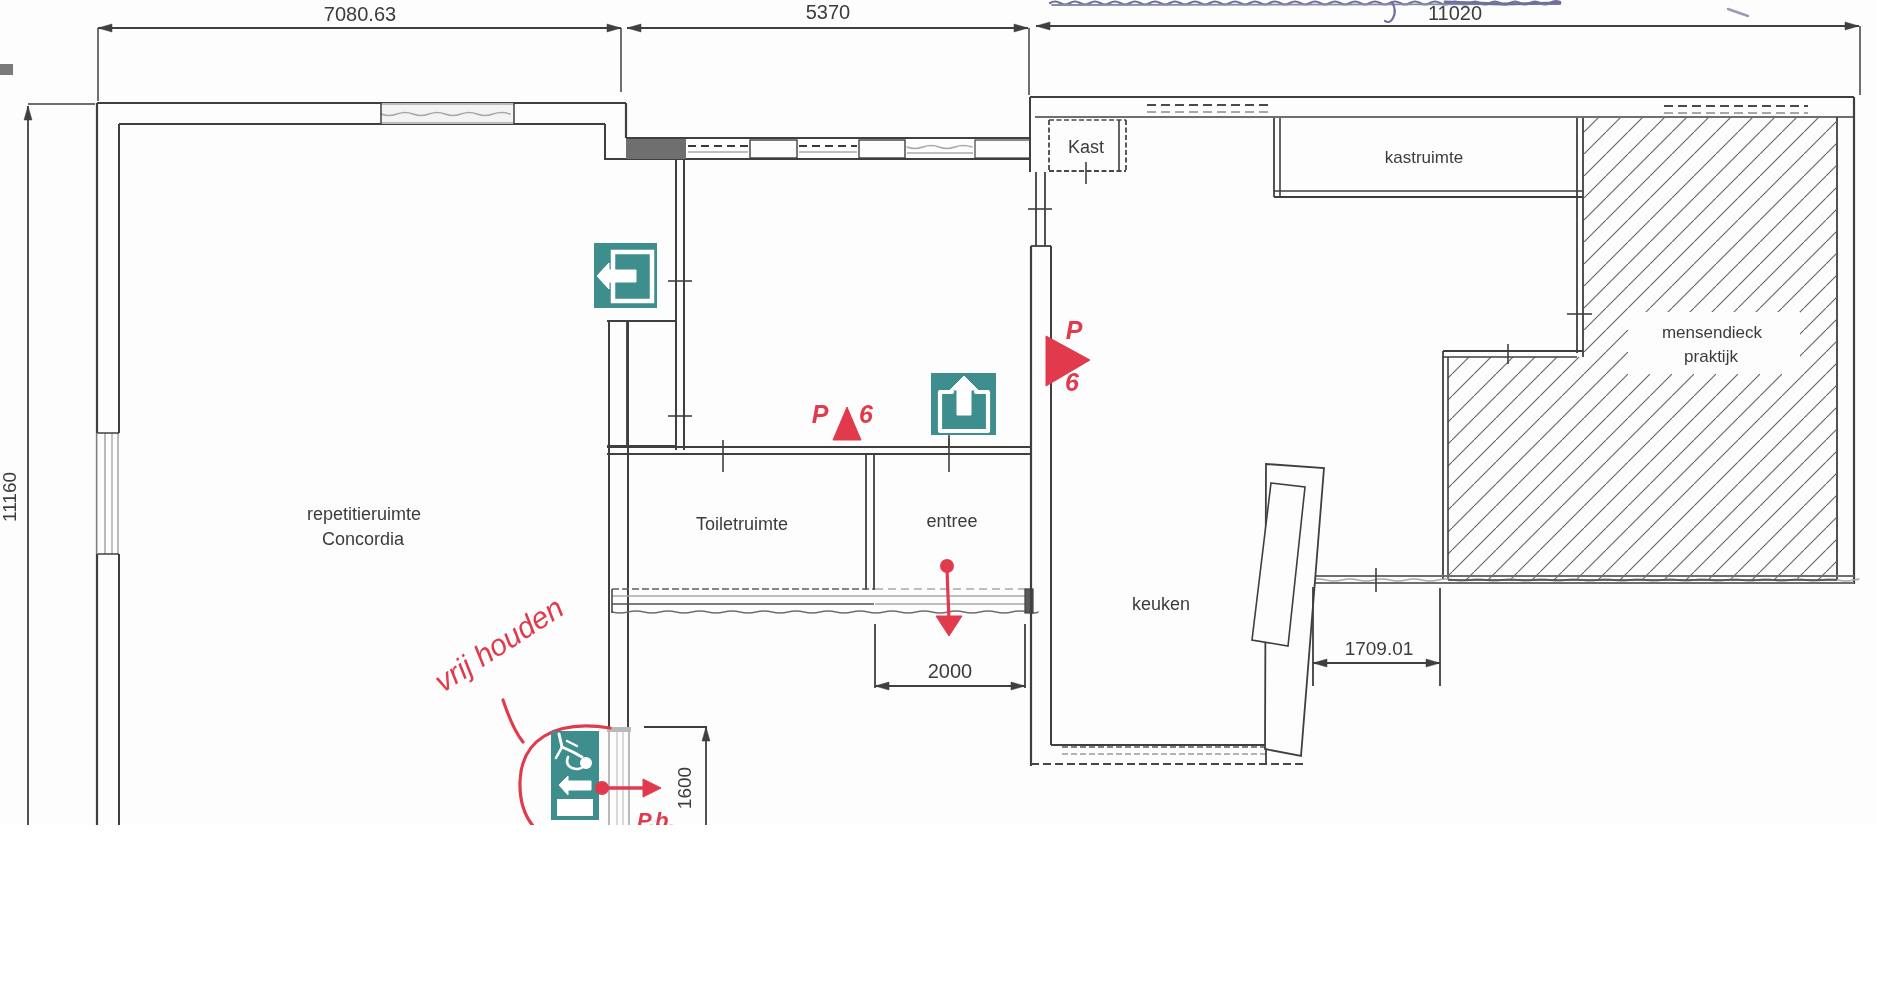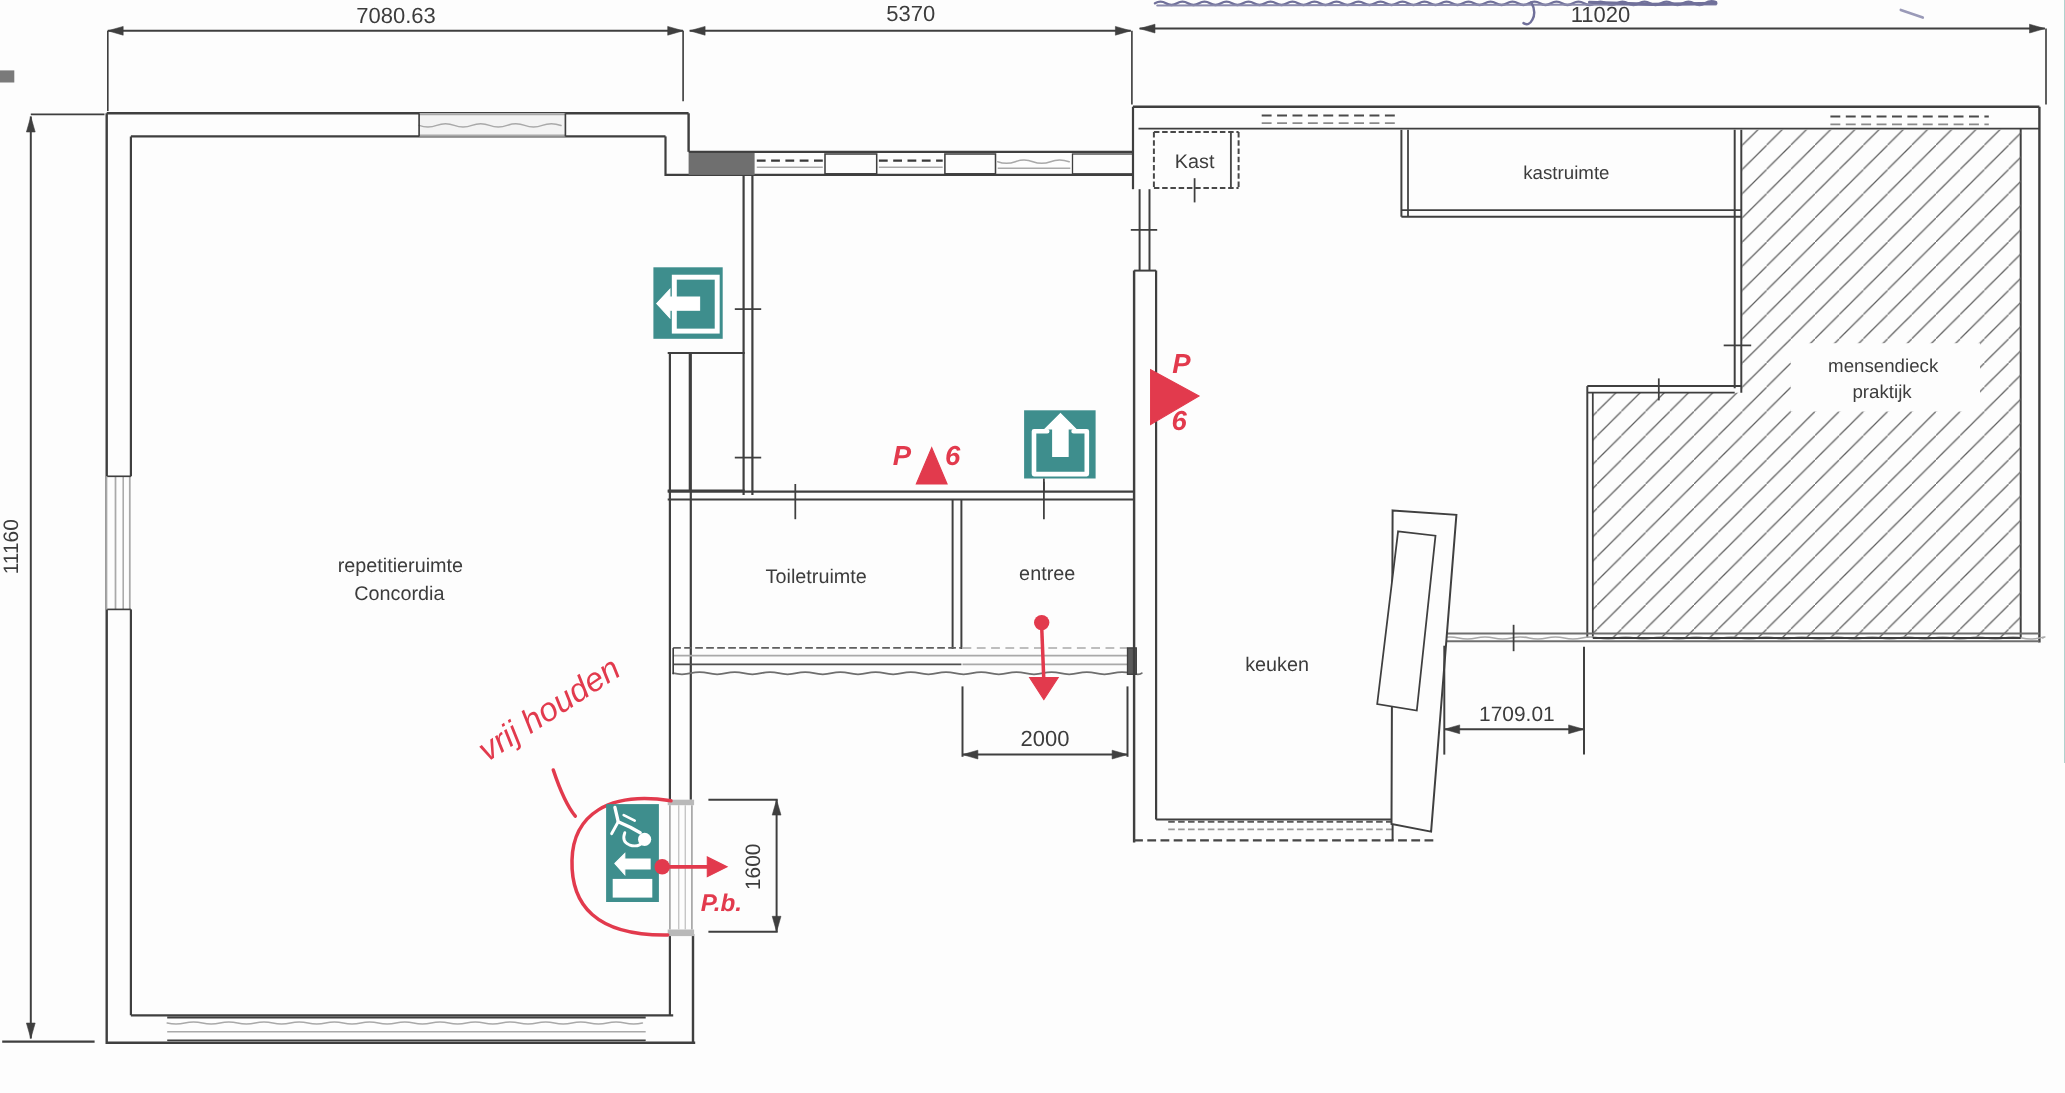--- a/index.html
+++ b/index.html
@@ -1,16 +1,16 @@
 <!DOCTYPE html>
 <html><head>
 <meta charset="utf-8">
 <style>
 html,body{margin:0;padding:0;background:#ffffff;}
-#page{position:relative;width:1877px;height:994px;background:#0f766e;font-family:"Liberation Sans", sans-serif;}
+#page{position:relative;width:1877px;height:825px;background:#86efac;font-family:"Liberation Sans", sans-serif;}
 </style>
 </head>
 <body>
 <div id="page">
 <svg width="1877" height="994" viewBox="0 0 1877 994">
 <defs>
 <pattern id="hatch" width="22" height="22" patternUnits="userSpaceOnUse">
 <path d="M-3,25 L25,-3" stroke="#606060" stroke-width="1.1" fill="none"></path>
 </pattern>
 </defs>

